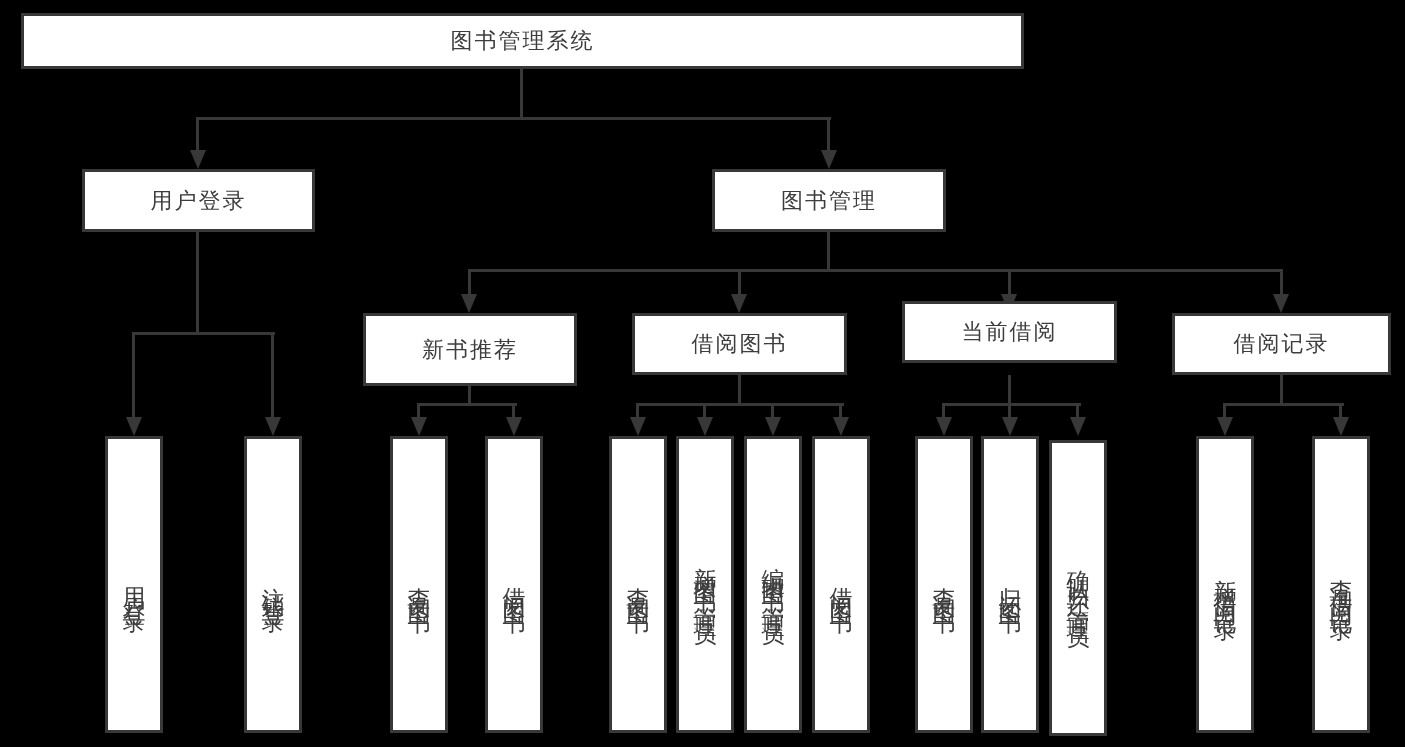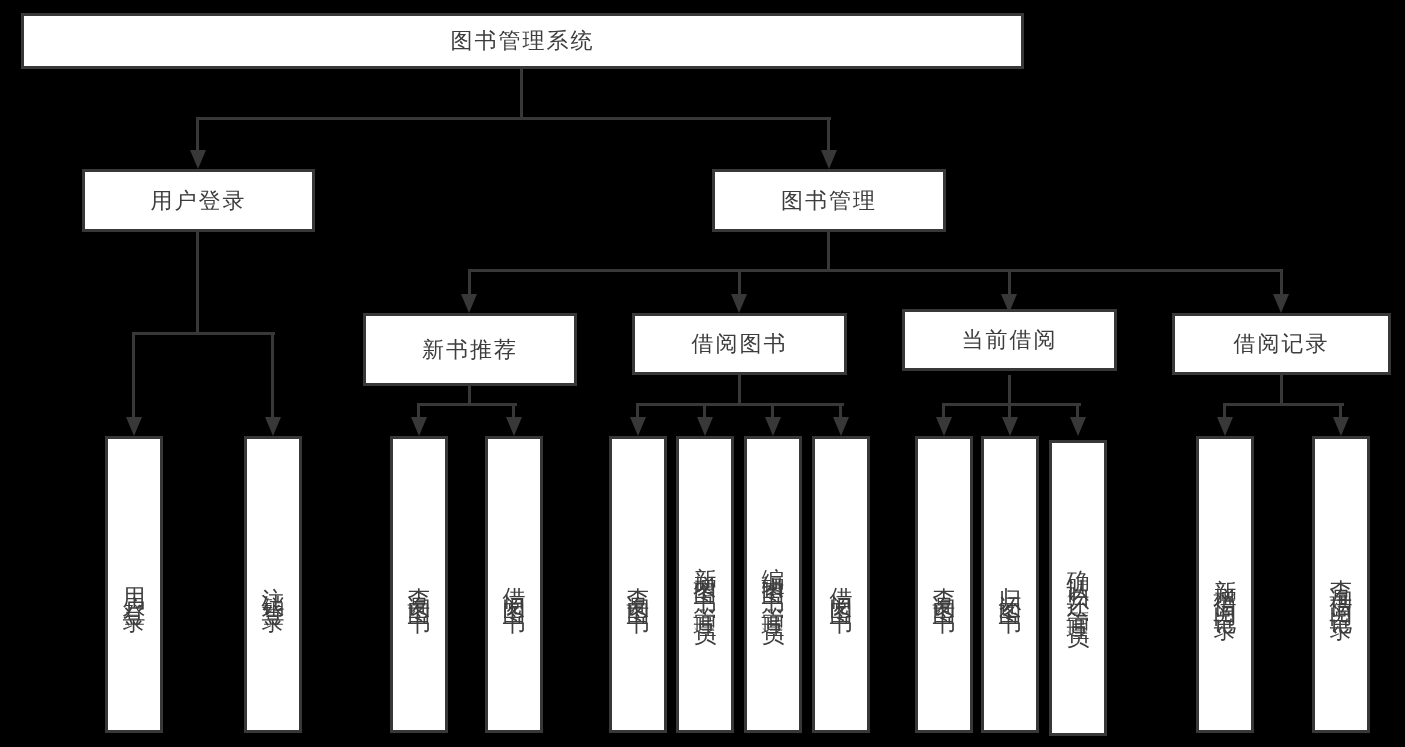--- a/index.html
+++ b/index.html
@@ -131,21 +131,21 @@
   <div class="node h" style="left:712px;top:169px;width:234px;height:63px">
     <span>图书管理</span>
   </div>
 
   <div class="node h" style="left:363px;top:313px;width:214px;height:73px">
     <span>新书推荐</span>
   </div>
   <div class="node h" style="left:632px;top:313px;width:215px;height:62px">
     <span>借阅图书</span>
   </div>
-  <div class="node h" style="left:902px;top:309px;width:215px;height:62px">
+  <div class="node h" style="left:902px;top:301px;width:215px;height:62px">
     <span>当前借阅</span>
   </div>
   <div class="node h" style="left:1172px;top:313px;width:219px;height:62px">
     <span>借阅记录</span>
   </div>
 
   <div class="node v" style="left:105px;top:436px;width:58px;height:297px">
     <span>用户登录</span>
   </div>
   <div class="node v" style="left:244px;top:436px;width:58px;height:297px">

